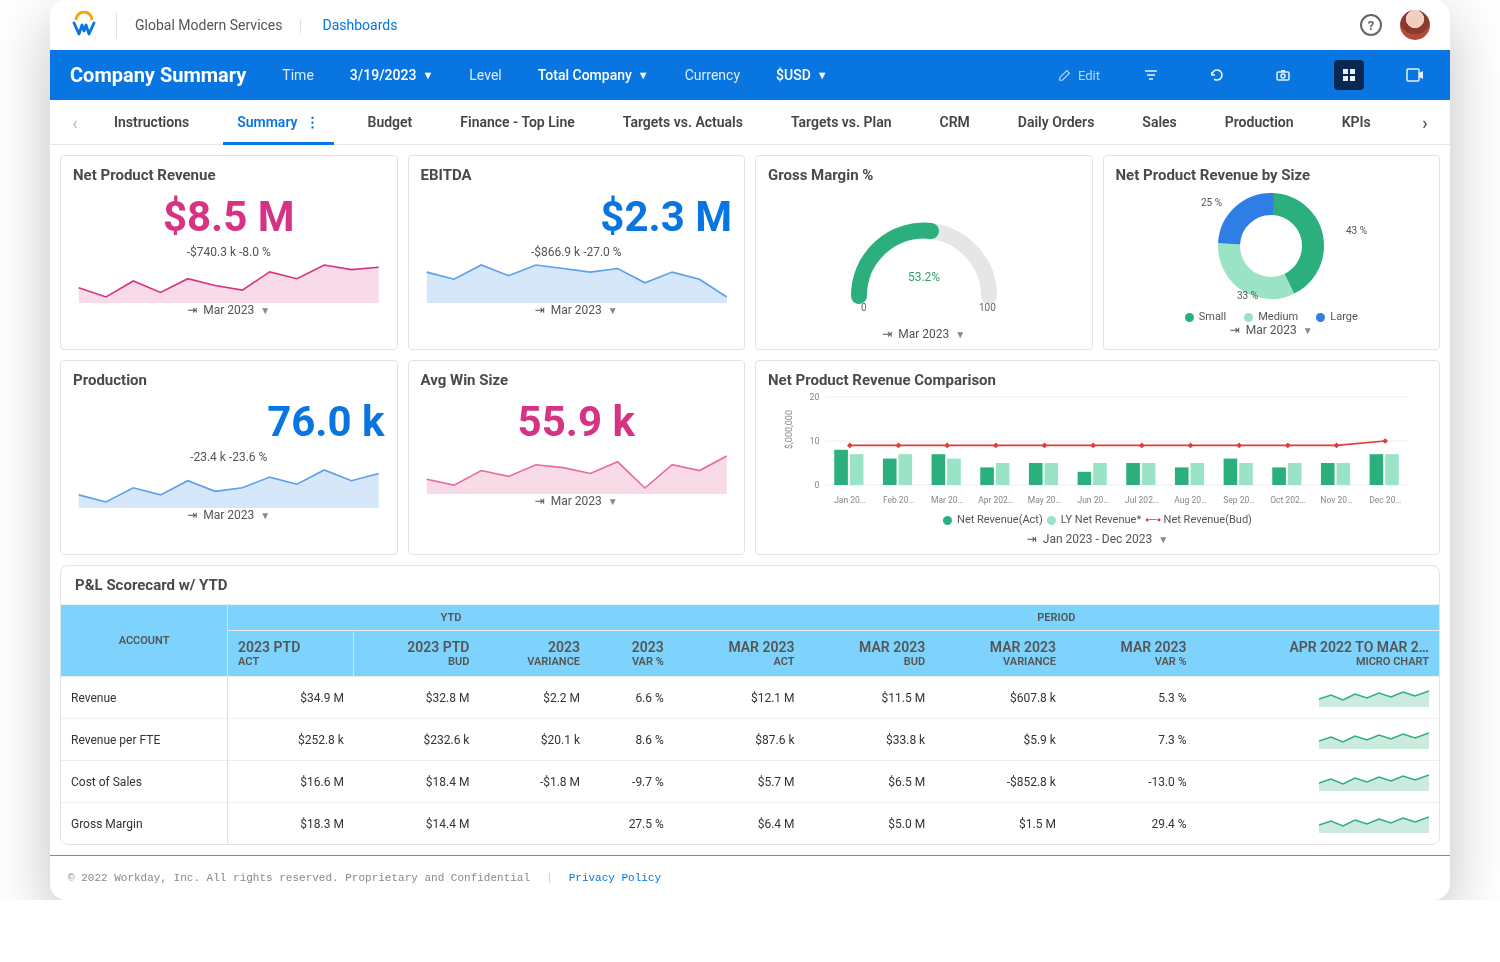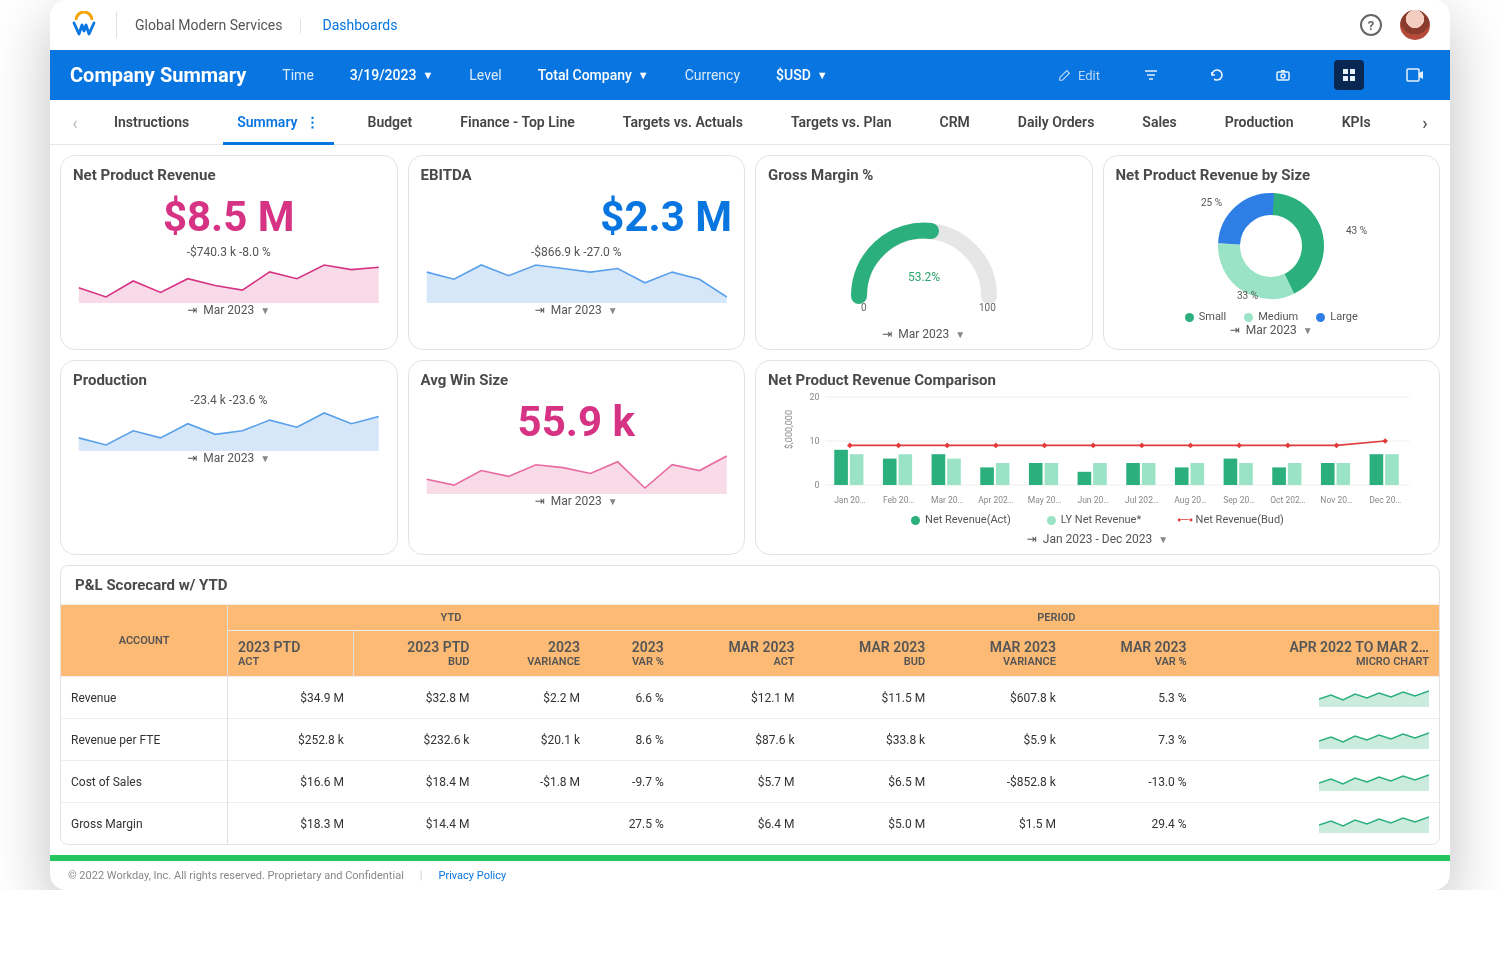--- a/index.html
+++ b/index.html
@@ -27,21 +27,21 @@
   
   .tabrow { display:flex; align-items:center; border-bottom:1px solid #e8e8e8; padding:0 10px; position:relative; }
   .tabrow .arrow { width:30px; text-align:center; color:#bbb; cursor:pointer; font-size:18px;}
   .tabrow .tabs { display:flex; flex:1; }
   .tabrow .tab { padding:14px 24px; font-size:14px; font-weight:600; color:#444; cursor:pointer; white-space:nowrap; position:relative;}
   .tabrow .tab.active { color:#0875e1; }
   .tabrow .tab.active::after { content:""; position:absolute; left:10px; right:10px; bottom:-1px; height:3px; background:#0875e1; }
   .tabrow .tab .more { margin-left:8px; color:#0875e1; }
   
   .grid { display:grid; grid-template-columns: repeat(4, 1fr); gap:10px; padding:10px; }
-  .card { border:1px solid #e3e3e3; border-radius:15px; background:#fff; padding:10px 12px 8px; display:flex; flex-direction:column; min-height:195px;}
+  .card { border:1px solid #e3e3e3; border-radius:4px; background:#fff; padding:10px 12px 8px; display:flex; flex-direction:column; min-height:195px;}
   .card.span2 { grid-column: span 2; }
   .card h3 { font-size:15px; font-weight:700; color:#4a4a4a; }
   .metric { text-align:center; }
   .metric .big { font-size:42px; font-weight:700; margin-top:8px;}
   .metric.pink .big { color:#d63384; }
   .metric.blue .big { color:#0875e1;text-align:right; }
   .metric .sub { font-size:12px; color:#555; margin-top:4px;}
   .spark { width:100%; height:44px; }
   .card .footer { text-align:center; font-size:12px; color:#555; cursor:pointer;}
   .card .footer .chev { font-size:10px; margin-left:6px; color:#888;}
@@ -50,35 +50,35 @@
   .gauge-wrap { display:flex; flex-direction:column; align-items:center; flex:1; justify-content:center; }
   .gauge-label { font-size:12px; fill:#2ea36b; }
   
   .donut-wrap { display:flex; justify-content:center; position:relative;}
   .donut-legend { display:flex; gap:18px; justify-content:center; font-size:11px; color:#555; margin-top:6px;}
   .donut-legend span::before { content:""; display:inline-block; width:9px; height:9px; border-radius:50%; margin-right:5px; vertical-align:middle;}
   .lg-small::before{background:#2bb07d;} .lg-med::before{background:#9be3c6;} .lg-large::before{background:#2f7ee6;}
   
   .cmp { flex:1; display:flex; flex-direction:column;}
   .cmp svg { width:100%; height:120px;}
-  .cmp-legend { display:flex; gap:36px; justify-content:center; font-size:11px; color:#555; margin-top:4px;}
+  .cmp-legend { display:flex; gap:4px; justify-content:center; font-size:11px; color:#555; margin-top:4px;}
   .cmp-legend .dot{width:9px;height:9px;border-radius:50%;display:inline-block;margin-right:5px;vertical-align:middle;}
   
   .panel { border:1px solid #e3e3e3; border-radius:8px; margin:0 10px 10px; }
   .panel h3 { font-size:15px; font-weight:700; color:#4a4a4a; padding:10px 14px;}
   table { width:100%; border-collapse:collapse; font-size:12px;}
   th, td { padding:8px 10px; text-align:right; border-top:1px solid #eee;}
-  th { background:#fdba74; font-weight:600; color:#555; vertical-align:bottom;margin-top:32px;}
+  th { background:#7dd3fc; font-weight:600; color:#555; vertical-align:bottom;margin-top:32px;}
   th .h1 { display:block; font-size:14px;}
   th .h2 { display:block; font-size:11px;}
   td:first-child, th:first-child { text-align:left; border-right:1px solid #e0e0e0; }
   thead tr.group th { text-align:center; font-size:11px; padding:6px;}
   .micro { width:110px; height:22px;}
   
-  .pagefoot { border-top:6px solid #22c55e; padding:8px 18px; font-size:11px; color:#888; display:flex; gap:16px;}
+  .pagefoot { border-top:1px solid #22c55e; padding:16px 18px; font-size:11px; color:#888; display:flex; gap:16px;font-family:Liberation Mono, monospace;}
   .pagefoot a { color:#0875e1; text-decoration:none;}
 </style>
 </head>
 <body>
 
 <div class="app">
 
   <div class="topbar">
     <div class="logo">
       <svg width="28" height="28" viewBox="0 0 28 28">
@@ -234,20 +234,21 @@
         <span class="lg-small">Small</span>
         <span class="lg-med">Medium</span>
         <span class="lg-large">Large</span>
       </div>
       <div class="footer"><span class="bar-icon">⇥</span><span>Mar 2023</span><span class="chev">▼</span></div>
     </div>
 
     <div class="card">
       <h3>Production</h3>
       <div class="metric blue">
+          <div class="big">76.0 k</div>
       <div class="sub">-23.4 k   -23.6 %</div>
         </div>
       <svg class="spark" id="spark-prod" viewBox="0 0 300 44">
           <path d="M0,30.88888888888889 L27.272727272727273,38 L54.54545454545455,23.77777777777778 L81.81818181818181,30.88888888888889 L109.0909090909091,16.666666666666668 L136.36363636363635,27.333333333333336 L163.63636363636363,23.77777777777778 L190.9090909090909,13.11111111111111 L218.1818181818182,20.22222222222222 L245.45454545454547,6 L272.7272727272727,16.666666666666668 L300,9.555555555555557 L300,44 L0,44 Z" fill="rgba(90,160,234,.25)"></path>
           <path d="M0,30.88888888888889 L27.272727272727273,38 L54.54545454545455,23.77777777777778 L81.81818181818181,30.88888888888889 L109.0909090909091,16.666666666666668 L136.36363636363635,27.333333333333336 L163.63636363636363,23.77777777777778 L190.9090909090909,13.11111111111111 L218.1818181818182,20.22222222222222 L245.45454545454547,6 L272.7272727272727,16.666666666666668 L300,9.555555555555557" fill="none" stroke="#5aa0ea" stroke-width="1.6"></path>
         </svg>
       <div class="footer"><span class="bar-icon">⇥</span><span>Mar 2023</span><span class="chev">▼</span></div>
     </div>
 
     <div class="card">

